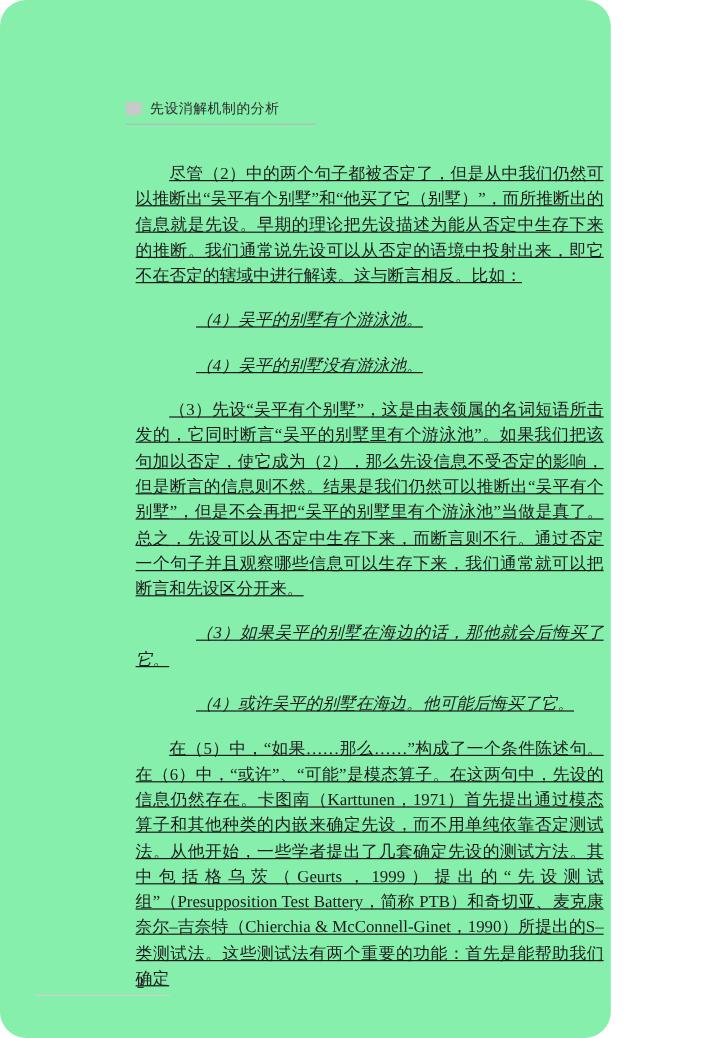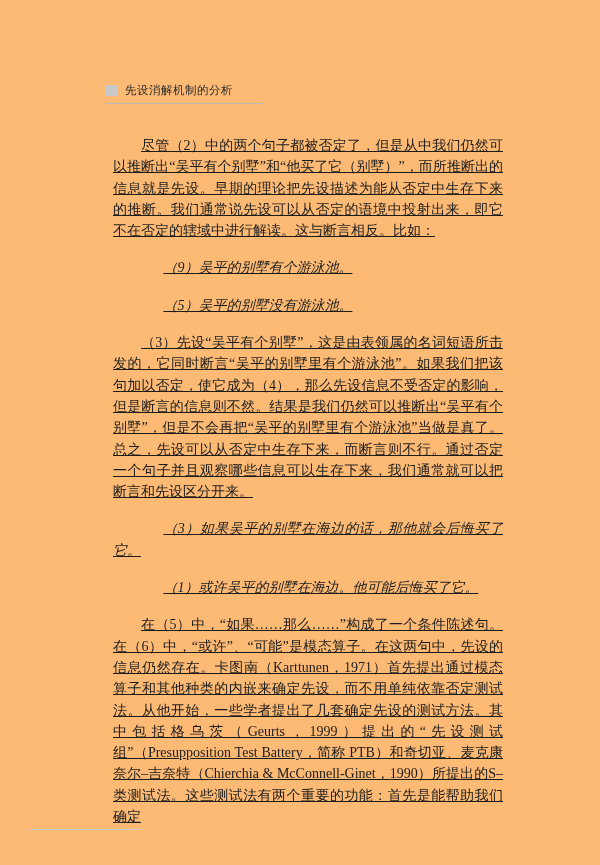--- a/index.html
+++ b/index.html
@@ -1,22 +1,23 @@
 <!DOCTYPE html>
 <html><head>
 <meta charset="utf-8">
 <style>
   html, body { margin:0; padding:0; background:#ffffff; }
   .page {
     position:relative;
-    width:600px; height:865px;
-    background:#fdba74;
+    width:509px; height:865px;
+    background:#86efac;
     color:#1c1c1c;
     font-family:"Liberation Serif","DejaVu Serif",serif;
     overflow:hidden;
+    border-radius:22px;
   }
   .running-header {
     position:absolute; left:105px; top:83px;
     width:158px;
     display:flex; align-items:center; gap:7px;
     border-bottom:1px solid #b9b9b9;
     padding-bottom:5px;
   }
   .marker {
     display:inline-block;
@@ -58,24 +59,24 @@
 
 <div class="page">
 
   <div class="running-header">
     <span class="marker"></span>
     <span class="header-title">先设消解机制的分析</span>
   </div>
 
   <div class="body-text">
       <p class="body-para">尽管（2）中的两个句子都被否定了，但是从中我们仍然可以推断出“吴平有个别墅”和“他买了它（别墅）”，而所推断出的信息就是先设。早期的理论把先设描述为能从否定中生存下来的推断。我们通常说先设可以从否定的语境中投射出来，即它不在否定的辖域中进行解读。这与断言相反。比如：</p>
-      <p class="example">（9）吴平的别墅有个游泳池。</p>
-      <p class="example">（5）吴平的别墅没有游泳池。</p>
-      <p class="body-para">（3）先设“吴平有个别墅”，这是由表领属的名词短语所击发的，它同时断言“吴平的别墅里有个游泳池”。如果我们把该句加以否定，使它成为（4），那么先设信息不受否定的影响，但是断言的信息则不然。结果是我们仍然可以推断出“吴平有个别墅”，但是不会再把“吴平的别墅里有个游泳池”当做是真了。总之，先设可以从否定中生存下来，而断言则不行。通过否定一个句子并且观察哪些信息可以生存下来，我们通常就可以把断言和先设区分开来。</p>
+      <p class="example">（4）吴平的别墅有个游泳池。</p>
+      <p class="example">（4）吴平的别墅没有游泳池。</p>
+      <p class="body-para">（3）先设“吴平有个别墅”，这是由表领属的名词短语所击发的，它同时断言“吴平的别墅里有个游泳池”。如果我们把该句加以否定，使它成为（2），那么先设信息不受否定的影响，但是断言的信息则不然。结果是我们仍然可以推断出“吴平有个别墅”，但是不会再把“吴平的别墅里有个游泳池”当做是真了。总之，先设可以从否定中生存下来，而断言则不行。通过否定一个句子并且观察哪些信息可以生存下来，我们通常就可以把断言和先设区分开来。</p>
       <p class="example">（3）如果吴平的别墅在海边的话，那他就会后悔买了它。</p>
-      <p class="example">（1）或许吴平的别墅在海边。他可能后悔买了它。</p>
+      <p class="example">（4）或许吴平的别墅在海边。他可能后悔买了它。</p>
       <p class="body-para">在（5）中，“如果……那么……”构成了一个条件陈述句。在（6）中，“或许”、“可能”是模态算子。在这两句中，先设的信息仍然存在。卡图南（Karttunen，1971）首先提出通过模态算子和其他种类的内嵌来确定先设，而不用单纯依靠否定测试法。从他开始，一些学者提出了几套确定先设的测试方法。其中包括格乌茨（Geurts，1999）提出的“先设测试组”（Presupposition Test Battery，简称 PTB）和奇切亚、麦克康奈尔–吉奈特（Chierchia &amp; McConnell-Ginet，1990）所提出的S–类测试法。这些测试法有两个重要的功能：首先是能帮助我们确定</p>
     </div>
 
   <div class="footer-rule"></div>
   <span class="pagenum">2</span>
 
 </div>
 
 </body></html>

